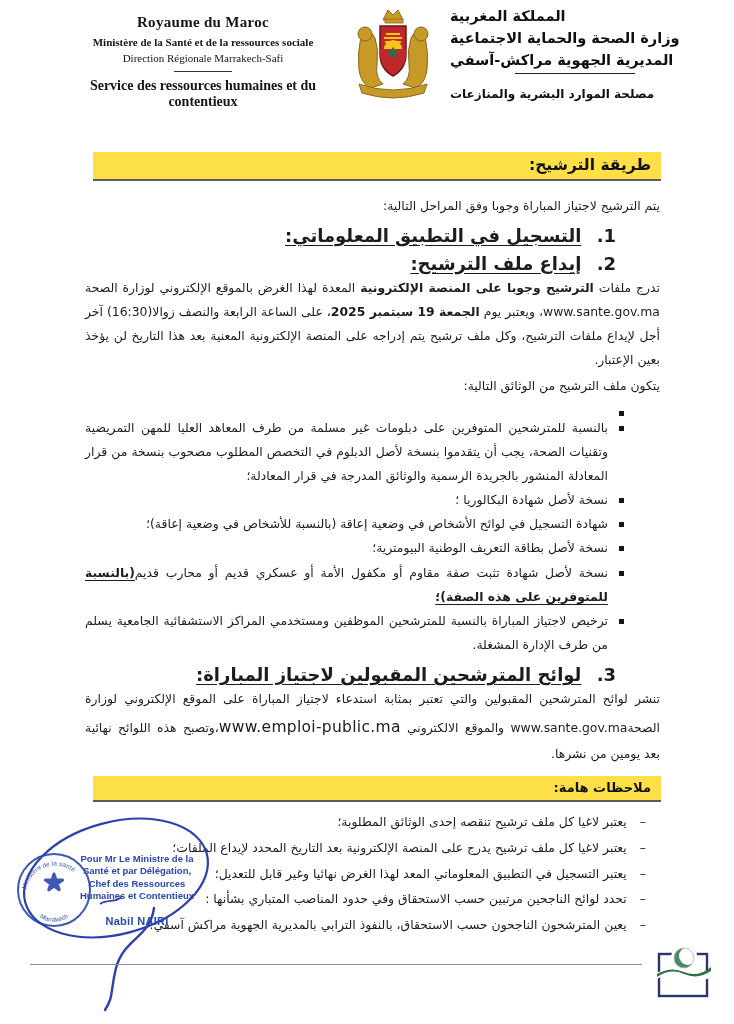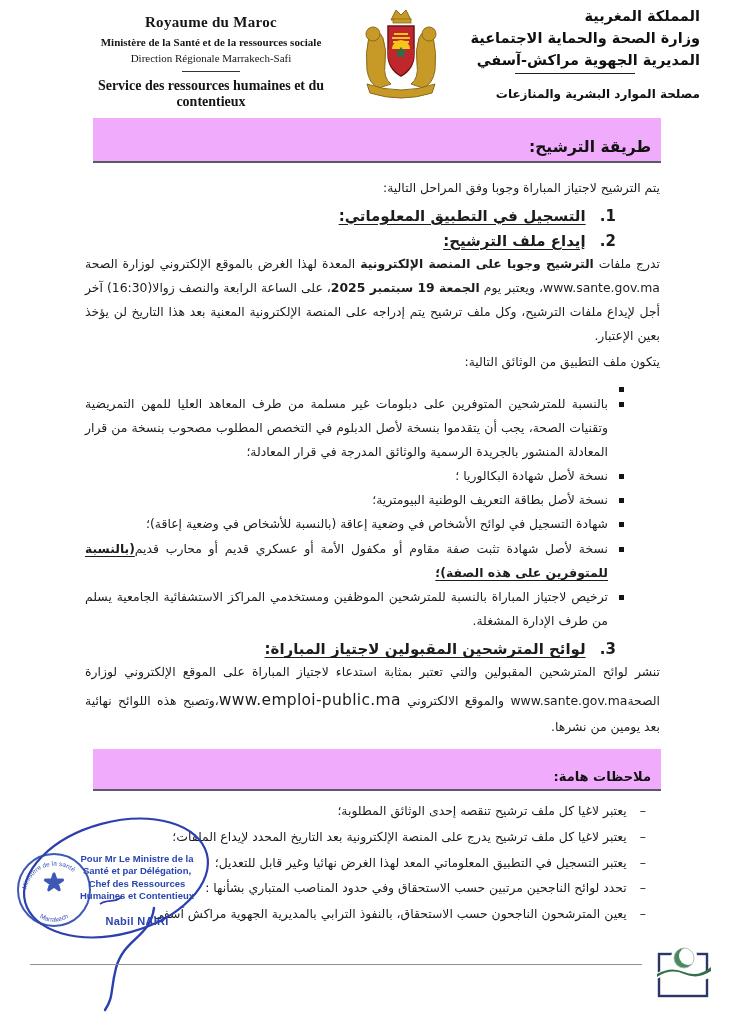--- a/index.html
+++ b/index.html
@@ -5,52 +5,52 @@
   * { box-sizing: border-box; margin: 0; padding: 0; }
   html,body { width:734px; height:1024px; }
   body {
     position: relative;
     background:#ffffff;
     font-family:"DejaVu Sans", sans-serif;
     color:#1c1c1c;
     overflow:hidden;
   }
   
-  .header { position:relative; height:118px;margin-left:8px; }
+  .header { position:relative; height:152px; }
   .hdr-fr {
     position:absolute; left:78px; top:14px; width:250px;
     text-align:center; font-family:"Liberation Serif", serif; color:#151515;
   }
   .hdr-fr .country { font-size:15px; font-weight:bold; letter-spacing:.3px; }
   .hdr-fr .ministry { font-size:11px; font-weight:bold; margin-top:5px; }
   .hdr-fr .direction { font-size:11px; font-weight:normal; margin-top:4px; }
   .hdr-fr .rule { width:58px; border-top:1.6px solid #333; margin:7px auto 6px; }
   .hdr-fr .service { font-size:14px; font-weight:bold; }
   .coat { position:absolute; left:341px; top:2px; width:104px; height:106px; }
   .hdr-ar {
     position:absolute; right:34px; top:6px; width:250px;
-    direction:rtl; text-align:right; font-weight:bold;
+    direction:rtl; text-align:left; font-weight:bold;
     font-size:14.5px; line-height:1.5; color:#101010;
   }
   .hdr-ar .svc { font-size:12px; margin-top:7px; padding-top:4px; }
   .hdr-ar .flourish { width:120px; border-top:1.5px solid #222; margin:2px auto 0; }
   
   .bar {
     margin-left:93px; margin-right:73px;
-    background:#f0abfc;
+    background:#fde047;
     border-bottom:2.5px solid #5a5a64;
     direction:rtl; text-align:right;
-    padding:20px 10px 5px;
+    padding:4px 10px 5px;
     font-weight:bold; font-size:15.5px; color:#111;
   }
   .bar.small { font-size:13px; }
   
   .content { padding:0 74px 0 85px; direction:rtl; font-size:12.4px; }
   .intro { margin:13px 0 3px; text-align:right; line-height:1.9; }
-  .sec-head { margin:7px 44px 1px 0; font-weight:bold; font-size:15px; }
+  .sec-head { margin:7px 44px 1px 0; font-weight:bold; font-size:18px; }
   .sec-head .num { margin-left:9px; }
   .sec-head .t { text-decoration:underline; text-underline-offset:3px; }
   .para { text-align:justify; line-height:1.95; margin:2px 0; }
   .para .b { font-weight:bold; }
   .url { direction:ltr; unicode-bidi:isolate; }
   .url-big { font-size:15.5px; font-weight:500; letter-spacing:.3px; }
   .doc-list { margin-top:2px; }
   .doc-item { display:flex; gap:11px; padding-right:36px; line-height:1.95; text-align:justify; }
   .sqm { flex:none; width:5px; height:5px; background:#141414; margin-top:10px; }
   .emph { font-weight:bold; text-decoration:underline; text-underline-offset:3px; }
@@ -119,41 +119,41 @@
   <div class="sec-head">
     <span class="num">1.</span>
     <span class="t">التسجيل في التطبيق المعلوماتي:</span>
   </div>
 
   <div class="sec-head">
     <span class="num">2.</span>
     <span class="t">إيداع ملف الترشيح:</span>
   </div>
   <p class="para"><span>تدرج ملفات </span><span class="b">الترشيح وجوبا على المنصة الإلكترونية</span><span> المعدة لهذا الغرض بالموقع الإلكتروني لوزارة الصحة </span><span class="url" dir="ltr">www.sante.gov.ma</span><span>، ويعتبر يوم </span><span class="b">الجمعة 19 سبتمبر 2025</span><span>، على الساعة الرابعة والنصف زوالا(16:30) آخر أجل لإيداع ملفات الترشيح، وكل ملف ترشيح يتم إدراجه على المنصة الإلكترونية المعنية بعد هذا التاريخ لن يؤخذ بعين الإعتبار.</span></p>
-  <p class="para">يتكون ملف التطبيق من الوثائق التالية:</p>
+  <p class="para">يتكون ملف الترشيح من الوثائق التالية:</p>
 
   <div class="doc-list">
     <div class="doc-item">
       <span class="sqm"></span>
     </div>
     <div class="doc-item">
       <span class="sqm"></span>
       <span>بالنسبة للمترشحين المتوفرين على دبلومات غير مسلمة من طرف المعاهد العليا للمهن التمريضية وتقنيات الصحة، يجب أن يتقدموا بنسخة لأصل الدبلوم في التخصص المطلوب مصحوب بنسخة من قرار المعادلة المنشور بالجريدة الرسمية والوثائق المدرجة في قرار المعادلة؛</span>
     </div>
     <div class="doc-item">
       <span class="sqm"></span>
       <span>نسخة لأصل شهادة البكالوريا ؛</span>
     </div>
     <div class="doc-item">
       <span class="sqm"></span>
+      <span>شهادة التسجيل في لوائح الأشخاص في وضعية إعاقة (بالنسبة للأشخاص في وضعية إعاقة)؛</span>
+    </div>
+    <div class="doc-item">
+      <span class="sqm"></span>
       <span>نسخة لأصل بطاقة التعريف الوطنية البيومترية؛</span>
-    </div>
-    <div class="doc-item">
-      <span class="sqm"></span>
-      <span>شهادة التسجيل في لوائح الأشخاص في وضعية إعاقة (بالنسبة للأشخاص في وضعية إعاقة)؛</span>
     </div>
     <div class="doc-item">
       <span class="sqm"></span>
       <span><span>نسخة لأصل شهادة تثبت صفة مقاوم أو مكفول الأمة أو عسكري قديم أو محارب قديم</span><span class="emph">(بالنسبة للمتوفرين على هذه الصفة)؛</span></span>
     </div>
     <div class="doc-item">
       <span class="sqm"></span>
       <span>ترخيص لاجتياز المباراة بالنسبة للمترشحين الموظفين ومستخدمي المراكز الاستشفائية الجامعية يسلم من طرف الإدارة المشغلة.</span>
     </div>
   </div>

